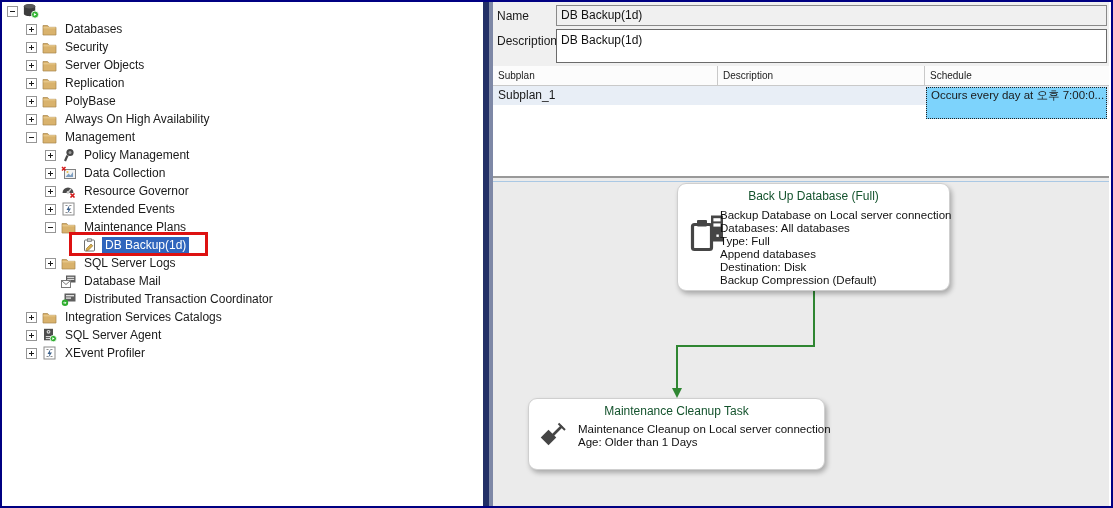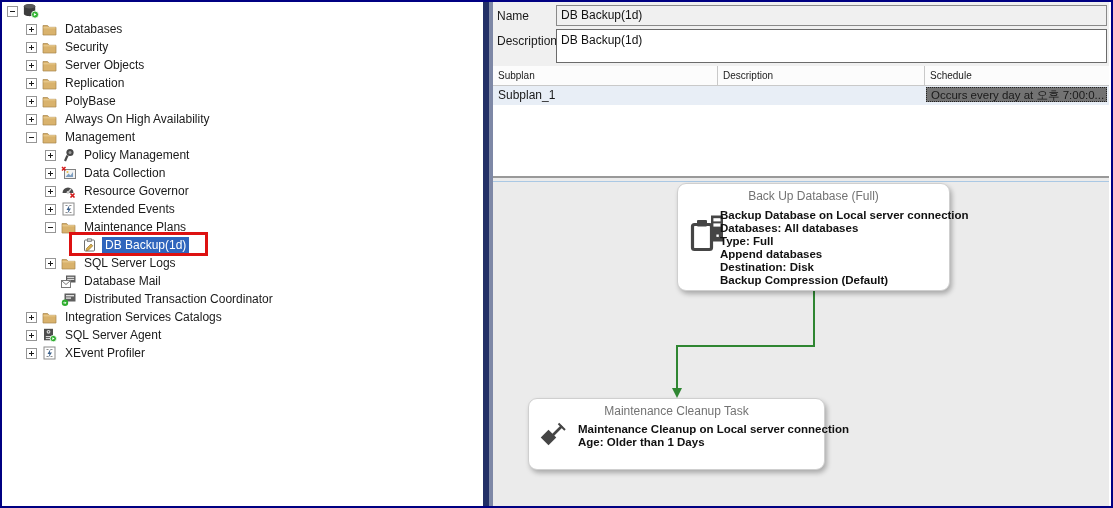--- a/index.html
+++ b/index.html
@@ -30,30 +30,30 @@
   .name-input{position:absolute;left:63px;top:3px;width:551px;height:21px;background:#f0f0f0;border:1px solid #898989;box-sizing:border-box;font-size:12px;line-height:19px;padding:0 4px;color:#111;font-family:"Liberation Sans",sans-serif;}
   .desc-input{position:absolute;left:63px;top:27px;width:551px;height:34px;background:#fff;border:1px solid #6b6b6b;box-sizing:border-box;font-size:12px;padding:3px 4px;color:#111;font-family:"Liberation Sans",sans-serif;}
 
   .grid{position:absolute;left:0;top:64px;width:616px;height:112px;background:#fff;}
   .ghead{position:absolute;top:0;height:20px;line-height:20px;font-size:10px;color:#1a1a1a;padding-left:5px;box-sizing:border-box;border-bottom:1px solid #c9c9c9;background:#fcfcfc;}
   .gh1{left:0;width:225px;border-right:1px solid #c9c9c9;}
   .gh2{left:225px;width:207px;border-right:1px solid #c9c9c9;}
   .gh3{left:432px;width:184px;}
   .grow{position:absolute;left:0;top:20px;width:616px;height:19px;background:#e8eef6;}
   .gcell{position:absolute;top:0;height:19px;line-height:19px;font-size:12px;color:#1a1a1a;padding-left:5px;box-sizing:border-box;}
-  .sched-cell{position:absolute;left:433px;top:1px;width:181px;height:15px;line-height:15px;font-size:11.5px;background:#737373;border:1px dotted #222;box-sizing:border-box;padding-left:4px;overflow:hidden;white-space:nowrap;color:#1a1a1a;}
+  .sched-cell{position:absolute;left:433px;top:1px;width:181px;height:32px;line-height:15px;font-size:11.5px;background:#7dd3fc;border:1px dotted #222;box-sizing:border-box;padding-left:4px;overflow:hidden;white-space:nowrap;color:#1a1a1a;}
 
   .hdivider{position:absolute;left:0;top:174px;width:616px;height:2px;background:#999;}
   .design{position:absolute;left:0;top:176px;width:616px;height:328px;background:#ebebeb;}
   .blue-line{position:absolute;left:0;top:3px;width:616px;height:1px;background:#aac8e4;}
 
   
   .task{position:absolute;background:#fff;border:1px solid #cfcfcf;border-radius:9px;box-shadow:2px 3px 5px rgba(0,0,0,.28);}
-  .task-title{position:absolute;left:0;right:0;top:5px;text-align:center;font-size:12px;color:#737373;}
-  .task-lines{position:absolute;font-size:11.5px;line-height:12.9px;color:#111;white-space:nowrap;font-weight:bold;}
+  .task-title{position:absolute;left:0;right:0;top:5px;text-align:center;font-size:12px;color:#14532d;}
+  .task-lines{position:absolute;font-size:11.5px;line-height:12.9px;color:#111;white-space:nowrap;}
   .task-icon{position:absolute;}
   .backup-task{left:184px;top:5px;width:271px;height:106px;}
   .cleanup-task{left:35px;top:220px;width:295px;height:70px;}
 
   
   .conn{position:absolute;background:#2f8632;}
   .seg1{left:320px;top:111px;width:2px;height:58px;}
   .seg2{left:183px;top:167px;width:139px;height:2px;}
   .seg3{left:183px;top:167px;width:2px;height:47px;}
   .arrowhead{position:absolute;left:179px;top:210px;width:0;height:0;border-left:5px solid transparent;border-right:5px solid transparent;border-top:10px solid #2f8632;}

